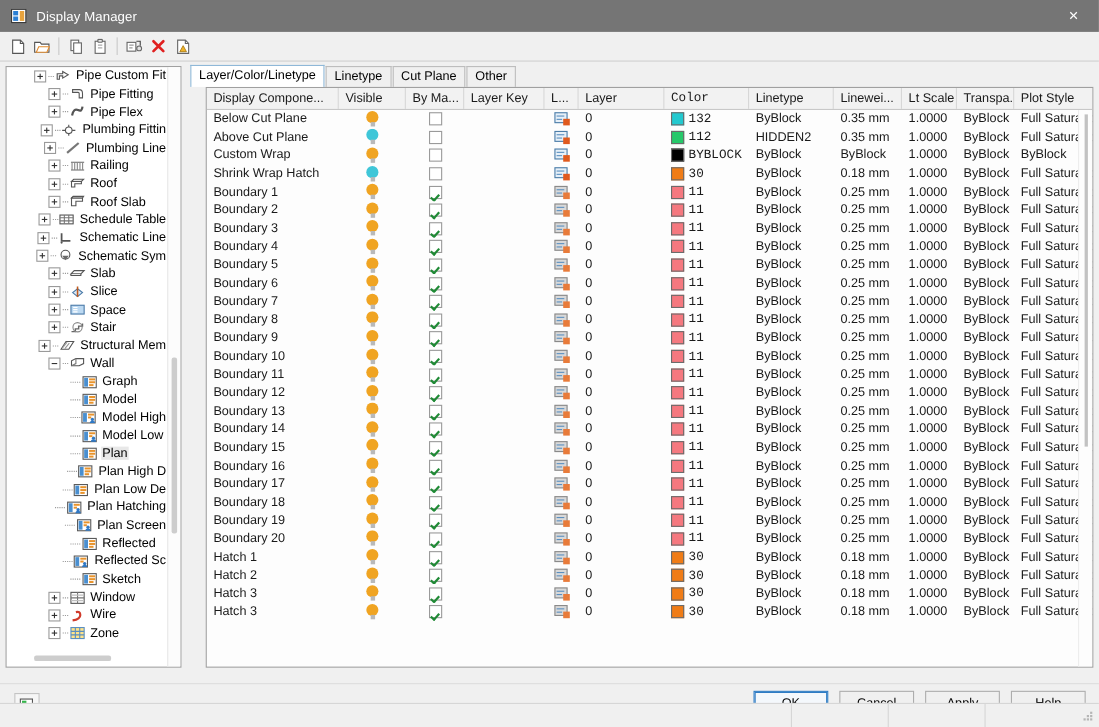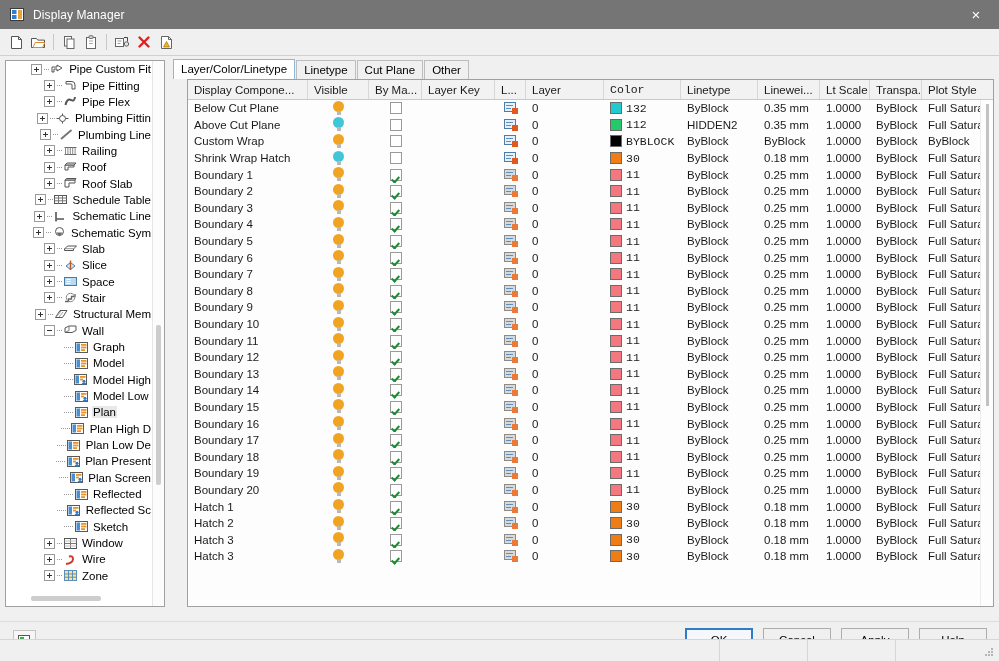--- a/index.html
+++ b/index.html
@@ -721,21 +721,21 @@
             <span class="ticon">
               <svg width="15" height="13" viewBox="0 0 15 13">
                 <rect x="1.5" y="1.5" width="12" height="10" fill="#ffffff" stroke="#5a5a5a"></rect>
                 <rect x="2.5" y="2.5" width="3.5" height="8" fill="#4a8fd0"></rect>
                 <rect x="7" y="3" width="5.5" height="1.8" fill="#e8932c"></rect>
                 <rect x="7" y="5.6" width="3" height="1.8" fill="#e8932c"></rect>
                 <circle cx="11" cy="8.3" r="1.5" fill="#2f78c4"></circle>
                 <path d="M8.6 11.5c0-1.4 1.1-2.1 2.4-2.1s2.4.7 2.4 2.1z" fill="#2f78c4"></path>
               </svg>
             </span>
-            <span class="tlabel">Plan Present</span>
+            <span class="tlabel">Plan Hatching</span>
           </div>
           <div class="trow">
             <span class="indent" style="width: 56px;"></span>
             <span class="dash"></span>
             <span class="ticon">
               <svg width="15" height="13" viewBox="0 0 15 13">
                 <rect x="1.5" y="1.5" width="12" height="10" fill="#ffffff" stroke="#5a5a5a"></rect>
                 <rect x="2.5" y="2.5" width="3.5" height="8" fill="#4a8fd0"></rect>
                 <rect x="7" y="3" width="5.5" height="1.8" fill="#e8932c"></rect>
                 <rect x="7" y="5.6" width="3" height="1.8" fill="#e8932c"></rect>

